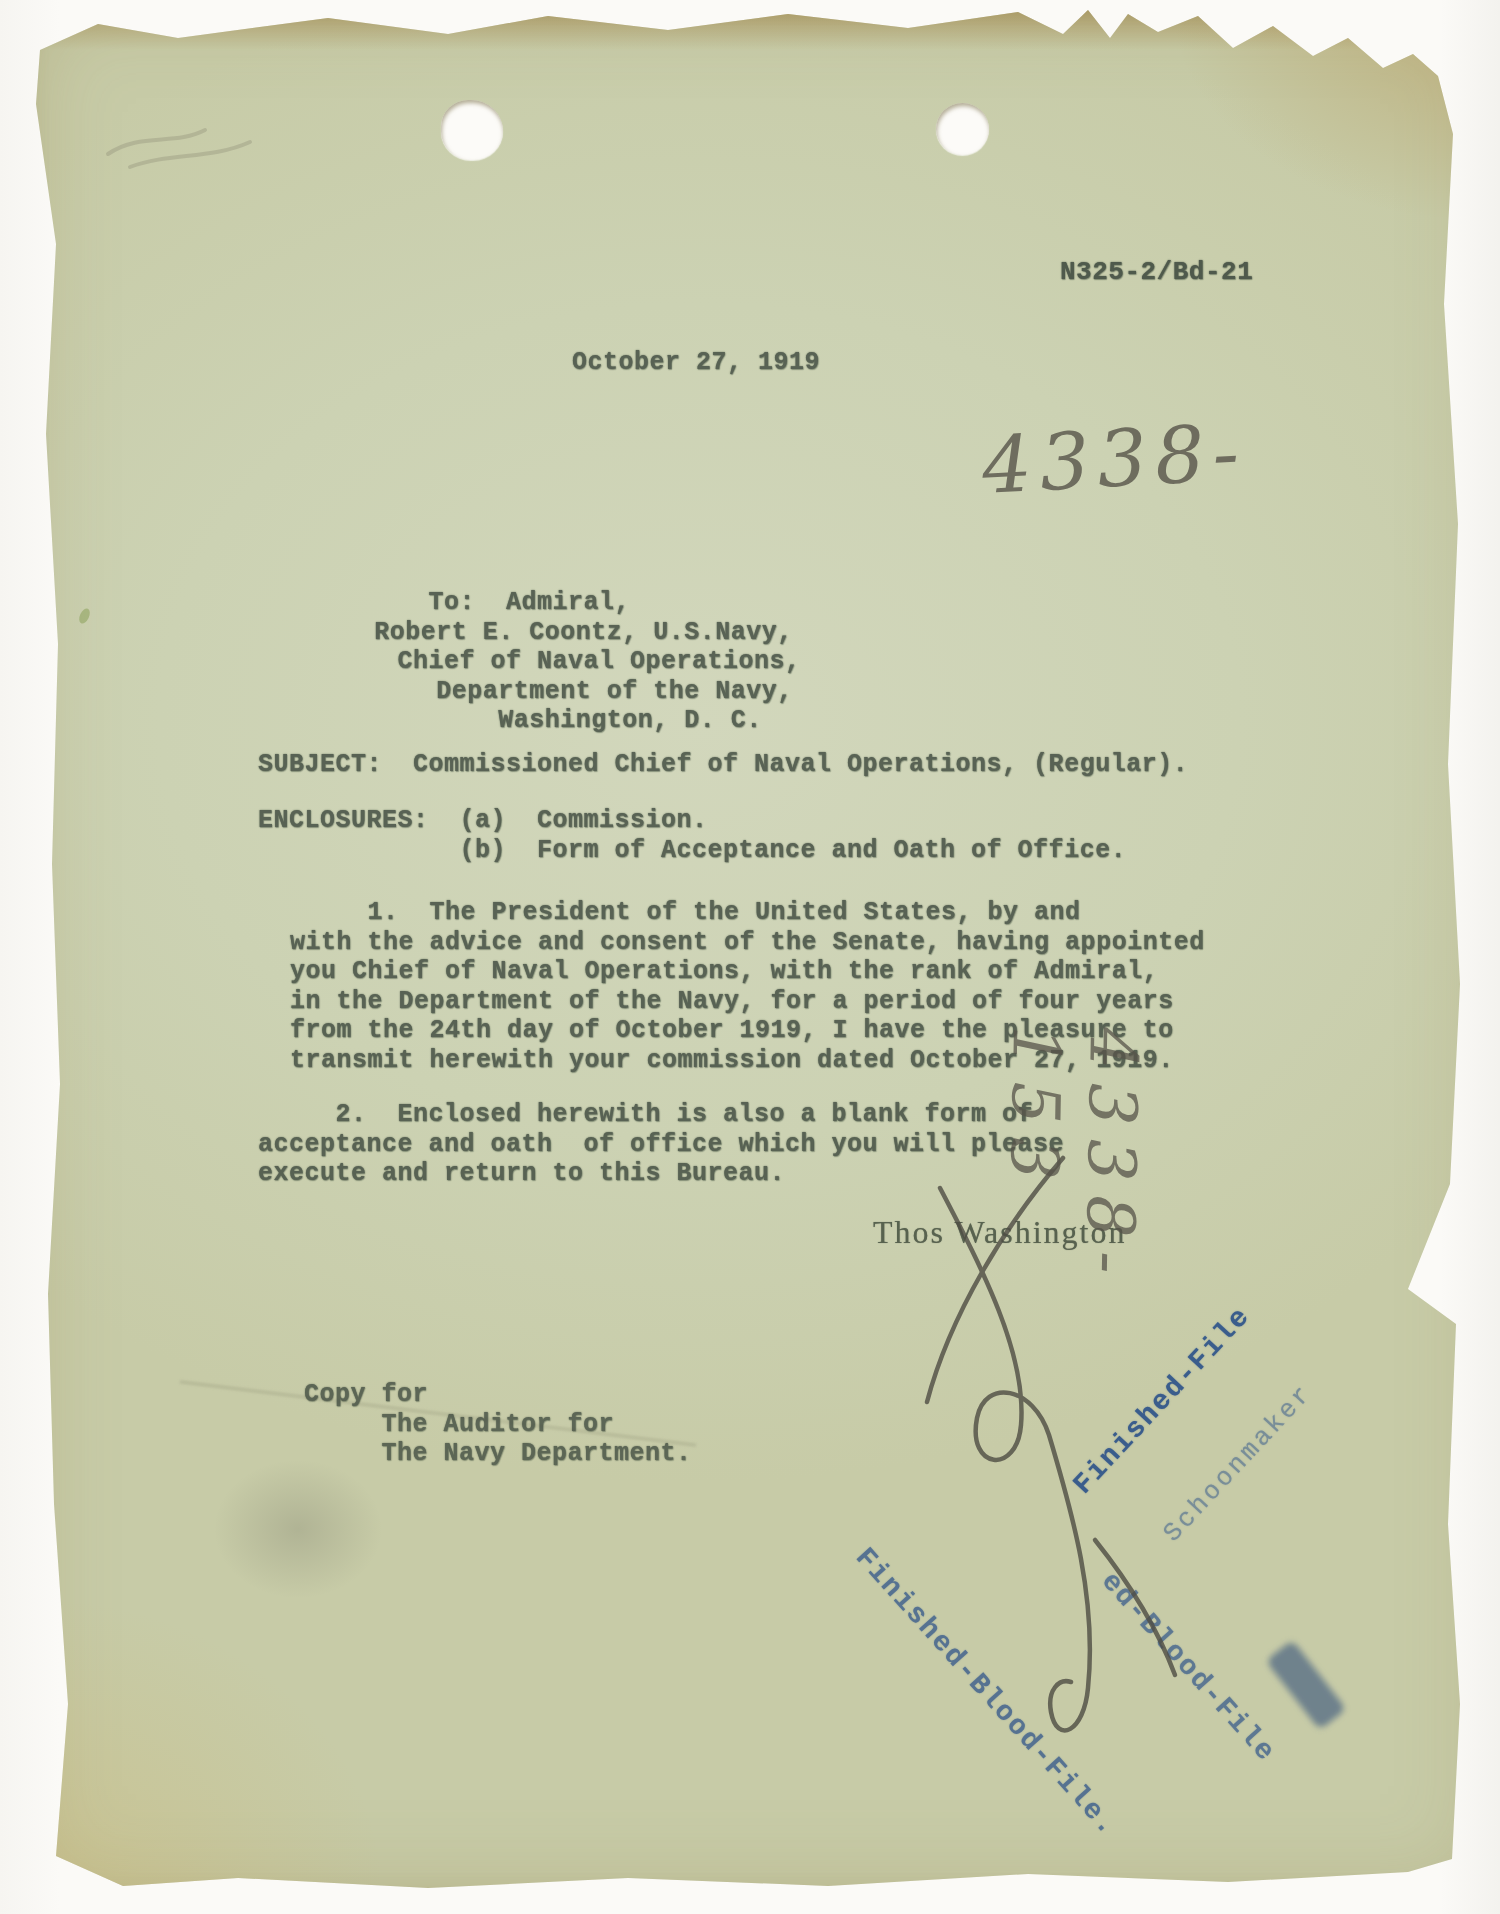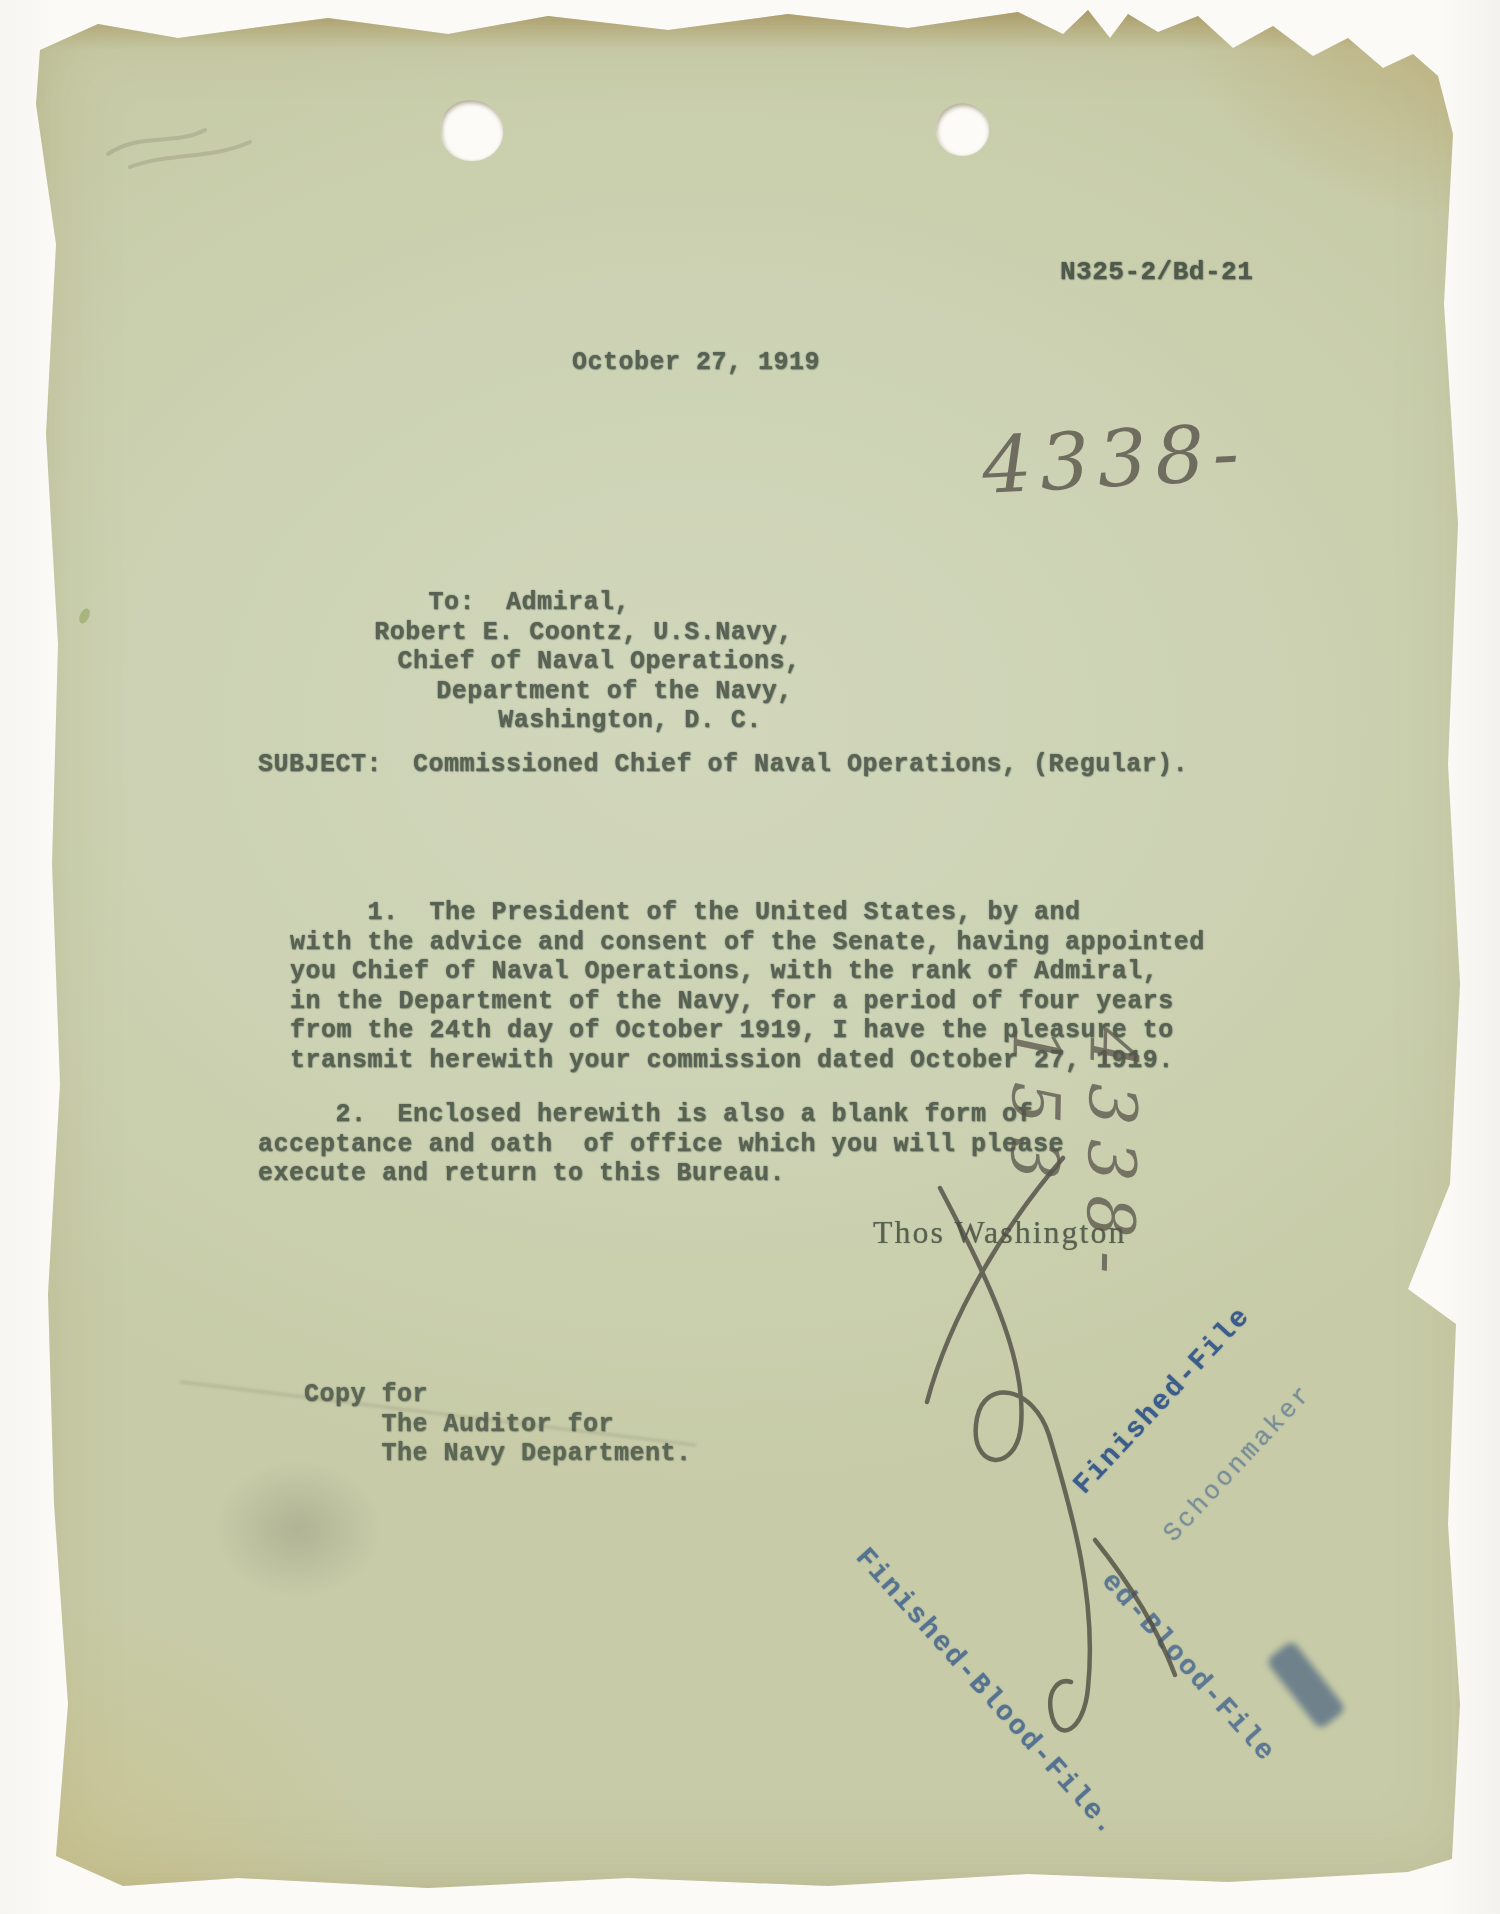--- a/index.html
+++ b/index.html
@@ -131,20 +131,22 @@
   <div class="typed ref">N325-2/Bd-21</div>
   <div class="typed date">October 27, 1919</div>
   <div class="hand hand-top">4338-</div>
 
   <div class="typed to-block">To:  Admiral,
        Robert E. Coontz, U.S.Navy,
          Chief of Naval Operations,
            Department of the Navy,
              Washington, D. C.</div>
   <div class="typed subject">SUBJECT:  Commissioned Chief of Naval Operations, (Regular).</div>
+  <div class="typed enclosures">ENCLOSURES:  (a)  Commission.
+             (b)  Form of Acceptance and Oath of Office.</div>
   <div class="typed para1">     1.  The President of the United States, by and
 with the advice and consent of the Senate, having appointed
 you Chief of Naval Operations, with the rank of Admiral,
 in the Department of the Navy, for a period of four years
 from the 24th day of October 1919, I have the pleasure to
 transmit herewith your commission dated October 27, 1919.</div>
   <div class="typed para2">     2.  Enclosed herewith is also a blank form of
 acceptance and oath  of office which you will please
 execute and return to this Bureau.</div>
 

